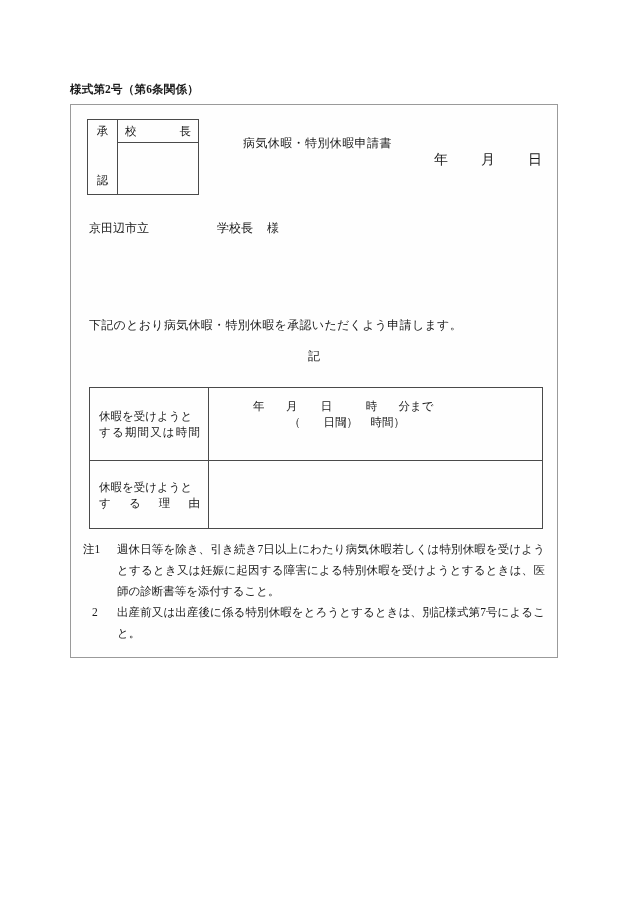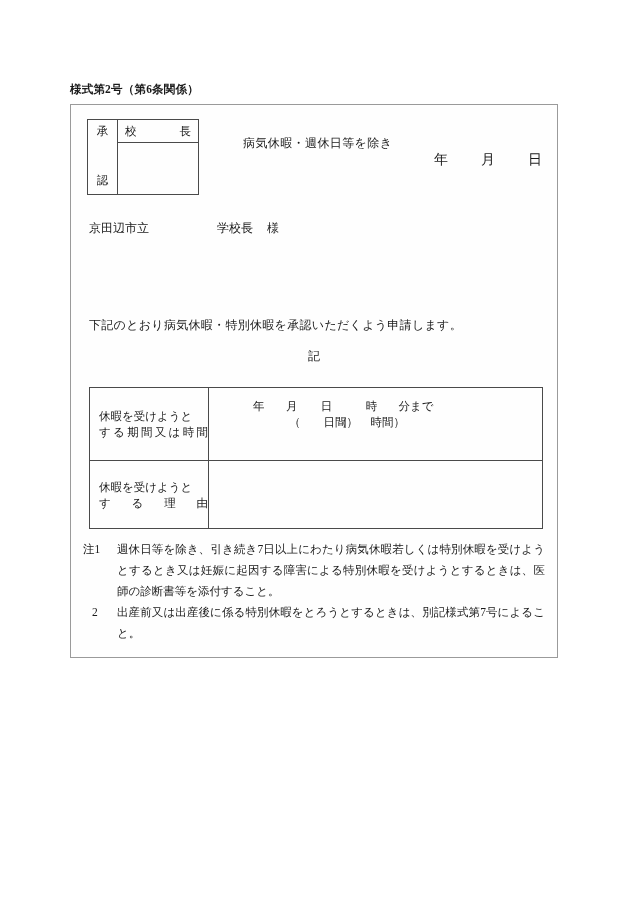--- a/index.html
+++ b/index.html
@@ -164,20 +164,21 @@
   .tbl-row.row-period { height: 72px; }
   .tbl-row.row-reason { height: 67px; border-top: 1px solid #4a4a4a; }
   .tbl-label-cell {
     width: 119px;
     border-right: 1px solid #4a4a4a;
     box-sizing: border-box;
     display: flex;
     flex-direction: column;
     justify-content: center;
     padding-left: 9px;
+    padding-right: 8px;
     font-size: 11.5px;
   }
   .tbl-label-cell .lbl-line {
     white-space: nowrap;
     line-height: 16px;
   }
   .lbl-justify {
     display: flex;
     justify-content: space-between;
   }
@@ -240,21 +241,21 @@
     </div>
     <div class="approval-right-col">
       <div class="approval-head">
         <span>校</span>
         <span>長</span>
       </div>
       <div class="approval-sign-cell"></div>
     </div>
   </div>
 
-  <div class="doc-title">病気休暇・週休日等を除き</div>
+  <div class="doc-title">病気休暇・特別休暇申請書</div>
 
   <div class="title-date">
     <span>年</span>
     <span class="td-gap"></span>
     <span>月</span>
     <span class="td-gap"></span>
     <span>日</span>
   </div>
 
   <div class="addressee">

